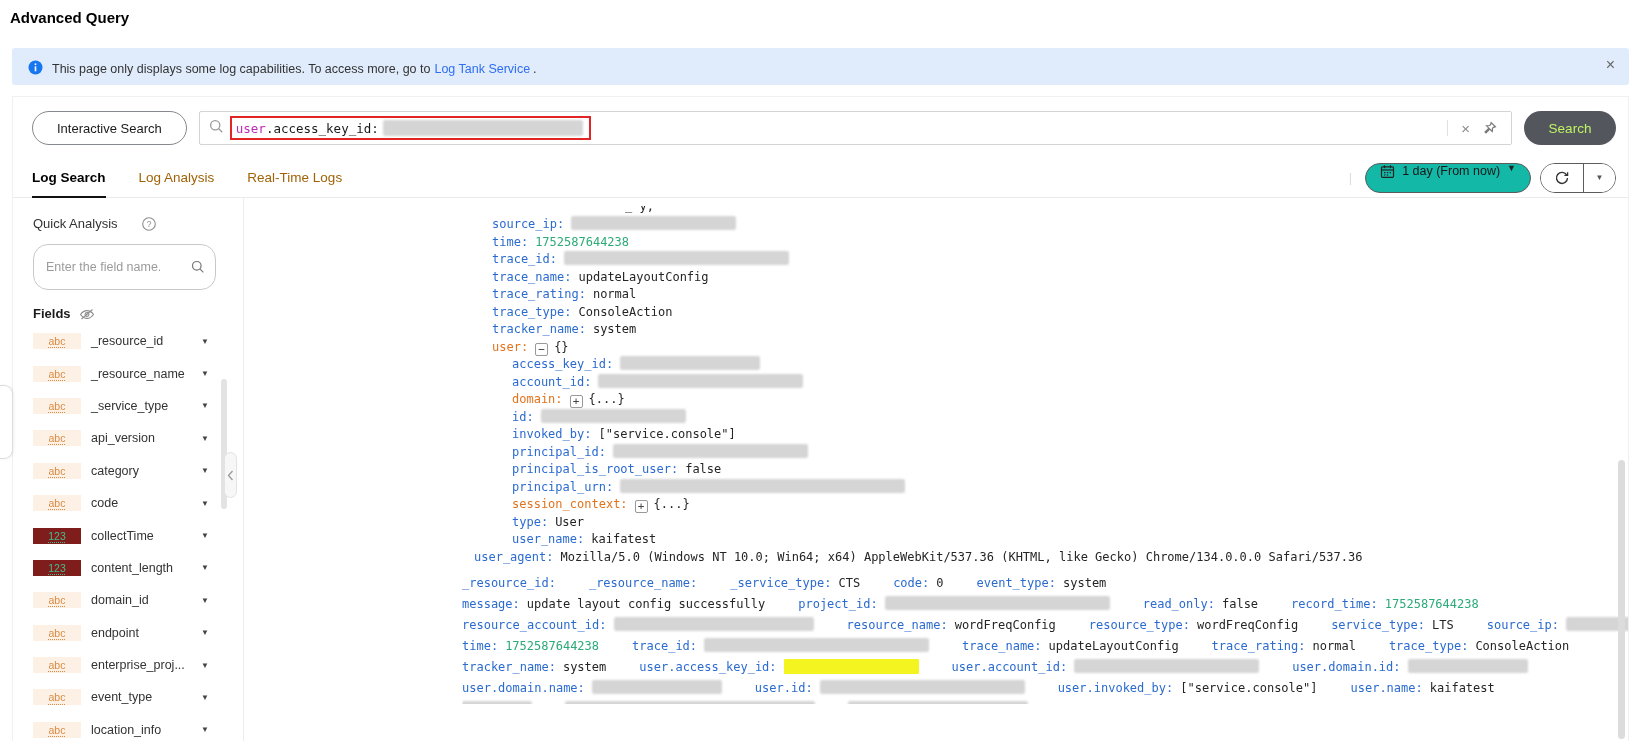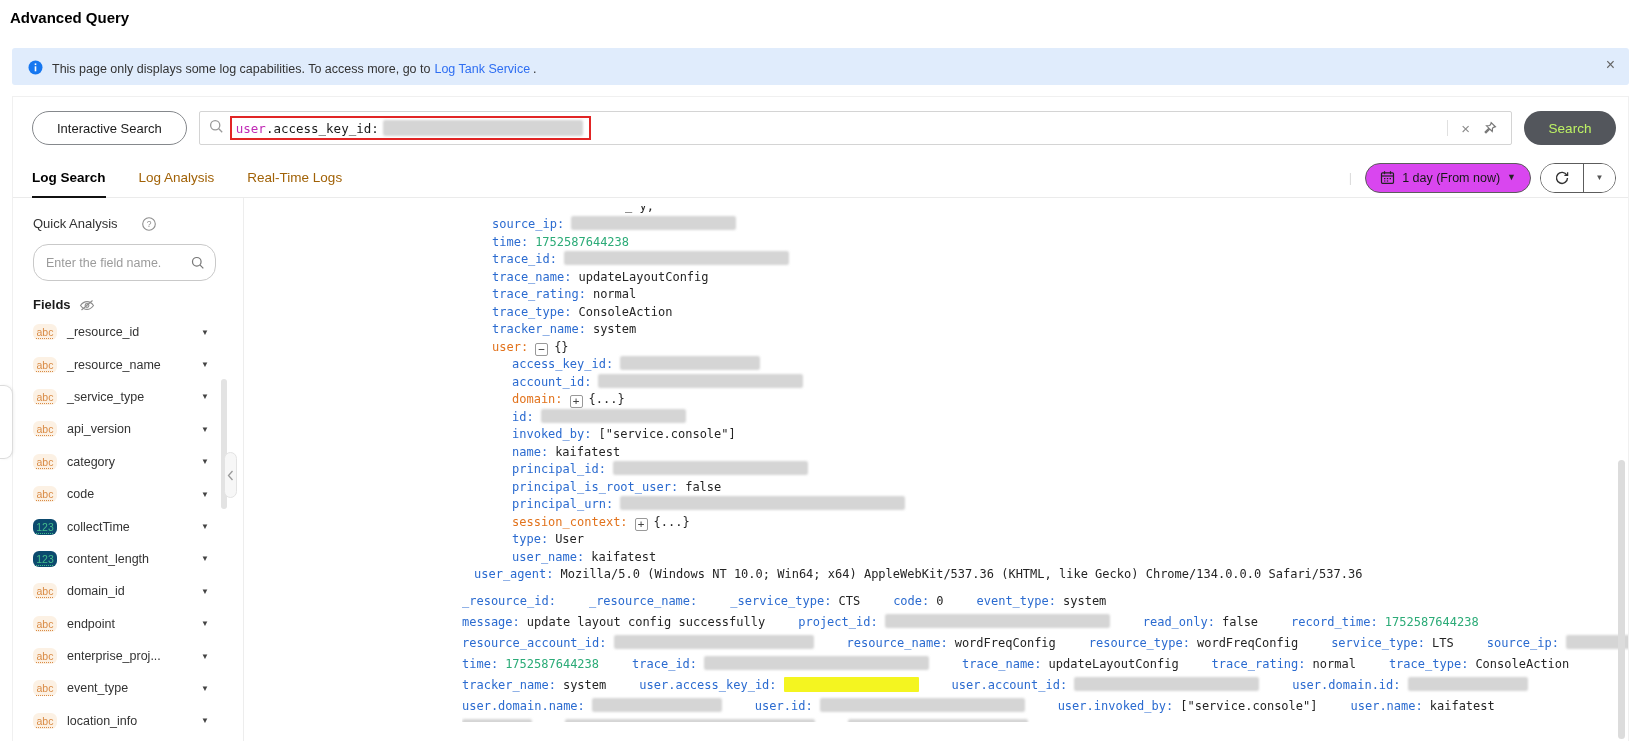--- a/index.html
+++ b/index.html
@@ -36,44 +36,44 @@
               font-size:13.5px;font-family:inherit;cursor:pointer}
 
   
   .tabs-row{display:flex;align-items:center;padding:0 12px 0 19px;height:40px;border-bottom:1px solid #ebebeb}
   .tabs{display:flex;gap:33px;height:100%}
   .tab{display:flex;align-items:center;font-size:13.5px;color:#a16207;cursor:pointer;height:100%;position:relative}
   .tab.active{font-weight:bold;color:#000}
   .tab.active:after{content:"";position:absolute;left:0;right:0;bottom:-1px;height:2px;background:#111}
   .right-controls{margin-left:auto;display:flex;align-items:center;gap:9px}
   .ctrl-div{color:#ddd;font-size:13px;margin-right:4px}
-  .time-pill{display:flex;align-items:center;gap:7px;height:30px;padding:0 14px;border:1px solid #5c5c5c;border-radius:15px;
-             background:#d946ef;font-size:12.5px;color:#181818;font-family:inherit;cursor:pointer}
+  .time-pill{display:flex;align-items:flex-start;gap:7px;height:30px;padding:0 14px;border:1px solid #5c5c5c;border-radius:15px;
+             background:#14b8a6;font-size:12.5px;color:#181818;font-family:inherit;cursor:pointer}
   .caret{font-size:9px;color:#222;line-height:1}
   .caret.sm{font-size:8px;color:#555}
   .refresh-split{display:flex;height:30px;border:1px solid #5c5c5c;border-radius:15px;overflow:hidden;background:#fff}
   .refresh-split button{border:none;background:#fff;display:flex;align-items:center;justify-content:center;cursor:pointer}
   .refresh-split .r-main{width:43px;border-right:1px solid #5c5c5c}
   .refresh-split .r-drop{width:31px}
 
   
   .card-body{flex:1;display:flex;min-height:0}
   .sidebar{position:relative;flex:0 0 231px;border-right:1px solid #ededed;padding:18px 0 0 20px}
   .qa-row{display:flex;align-items:center;gap:24px;font-size:13px;color:#333}
-  .field-filter{margin-top:13px;width:183px;height:37px;border:1px solid #c9c9c9;border-radius:15px;
+  .field-filter{margin-top:13px;width:183px;height:46px;border:1px solid #c9c9c9;border-radius:15px;
                 display:flex;align-items:center;padding:0 10px 0 12px;background:#fff}
   .field-filter input{flex:1;border:none;outline:none;font-size:12.5px;color:#333;background:transparent;font-family:inherit;min-width:0}
   .field-filter input::placeholder{color:#9b9b9b}
   .fields-row{margin-top:16px;display:flex;align-items:center;gap:8px;font-size:13px;font-weight:bold;color:#1a1a1a}
   .field-list{margin-top:4px}
   .field-item{display:flex;align-items:center;gap:10px;height:32.4px;width:176px;cursor:pointer}
-  .fbadge{flex:0 0 auto;width:24px;height:16px;border-radius:6px;font-size:10.5px;display:flex;align-items:center;justify-content:center;
+  .fbadge{flex:0 0 auto;width:48px;height:16px;border-radius:0;font-size:10.5px;display:flex;align-items:center;justify-content:center;
           text-decoration:underline dotted;text-underline-offset:2px}
   .fbadge.abc{color:#d98b45;background:#fcf1e4}
-  .fbadge.num{color:#44bd8c;background:#0c4a6e}
+  .fbadge.num{color:#44bd8c;background:#7f1d1d}
   .fname{font-size:12.5px;color:#333;white-space:nowrap}
   .fcaret{margin-left:auto;font-size:8px;color:#444}
   .sb-scroll{position:absolute;right:16px;top:181px;width:6px;height:130px;background:#e3e3e3;border-radius:3px}
   .collapse-handle{position:absolute;right:6px;top:254px;width:13px;height:46px;background:#f7f7f7;border:1px solid #e3e3e3;
                    border-radius:7px;display:flex;align-items:center;justify-content:center;cursor:pointer}
 
   
   .log-area{position:relative;flex:1;background:#fff;overflow:hidden;
             font-family:"DejaVu Sans Mono","Liberation Mono",monospace;font-size:12px;color:#252525}
   .log-tree{padding-top:8px}
@@ -308,21 +308,20 @@
             <div class="jline l1"><span class="jk">trace_name:</span><span class="jv">updateLayoutConfig</span></div>
             <div class="jline l1"><span class="jk">trace_rating:</span><span class="jv">normal</span></div>
             <div class="jline l1"><span class="jk">trace_type:</span><span class="jv">ConsoleAction</span></div>
             <div class="jline l1"><span class="jk">tracker_name:</span><span class="jv">system</span></div>
             <div class="jline l1"><span class="jo">user:</span><span class="jtg">−</span><span class="jv">{}</span></div>
             <div class="jline l2"><span class="jk">access_key_id:</span><span class="blur" style="width: 140px;"></span></div>
             <div class="jline l2"><span class="jk">account_id:</span><span class="blur" style="width: 205px;"></span></div>
             <div class="jline l2"><span class="jo">domain:</span><span class="jtg">+</span><span class="jv">{...}</span></div>
             <div class="jline l2"><span class="jk">id:</span><span class="blur" style="width: 145px;"></span></div>
             <div class="jline l2"><span class="jk">invoked_by:</span><span class="jv">["service.console"]</span></div>
-            <div class="jline l2"><span class="jk">name:</span><span class="jv">kaifatest</span></div>
             <div class="jline l2"><span class="jk">principal_id:</span><span class="blur" style="width: 195px;"></span></div>
             <div class="jline l2"><span class="jk">principal_is_root_user:</span><span class="jv">false</span></div>
             <div class="jline l2"><span class="jk">principal_urn:</span><span class="blur" style="width: 285px;"></span></div>
             <div class="jline l2"><span class="jo">session_context:</span><span class="jtg">+</span><span class="jv">{...}</span></div>
             <div class="jline l2"><span class="jk">type:</span><span class="jv">User</span></div>
             <div class="jline l2"><span class="jk">user_name:</span><span class="jv">kaifatest</span></div>
             <div class="jline agent"><span class="jk">user_agent:</span><span class="jv">Mozilla/5.0 (Windows NT 10.0; Win64; x64) AppleWebKit/537.36 (KHTML, like Gecko) Chrome/134.0.0.0 Safari/537.36</span></div>
           </div>
         <div class="log-flat">
             <div class="flat-row">

